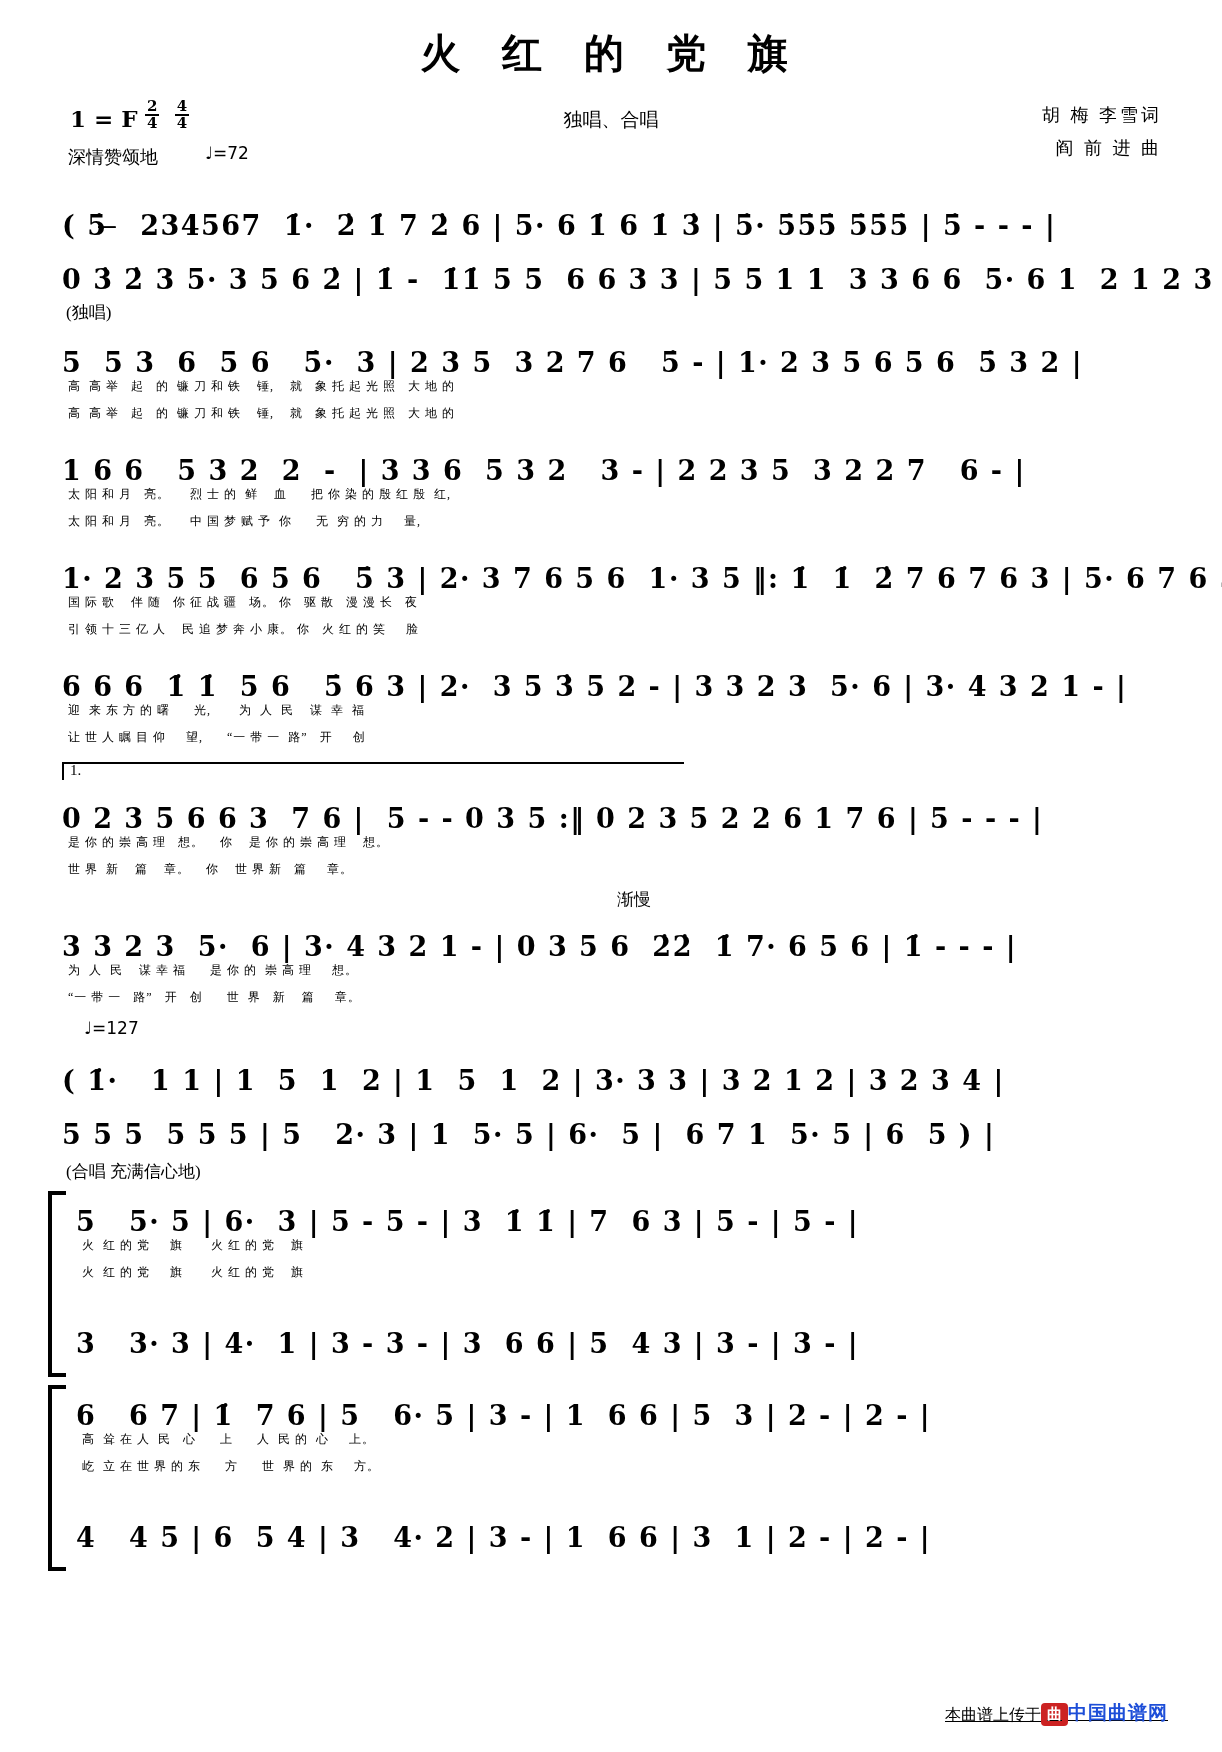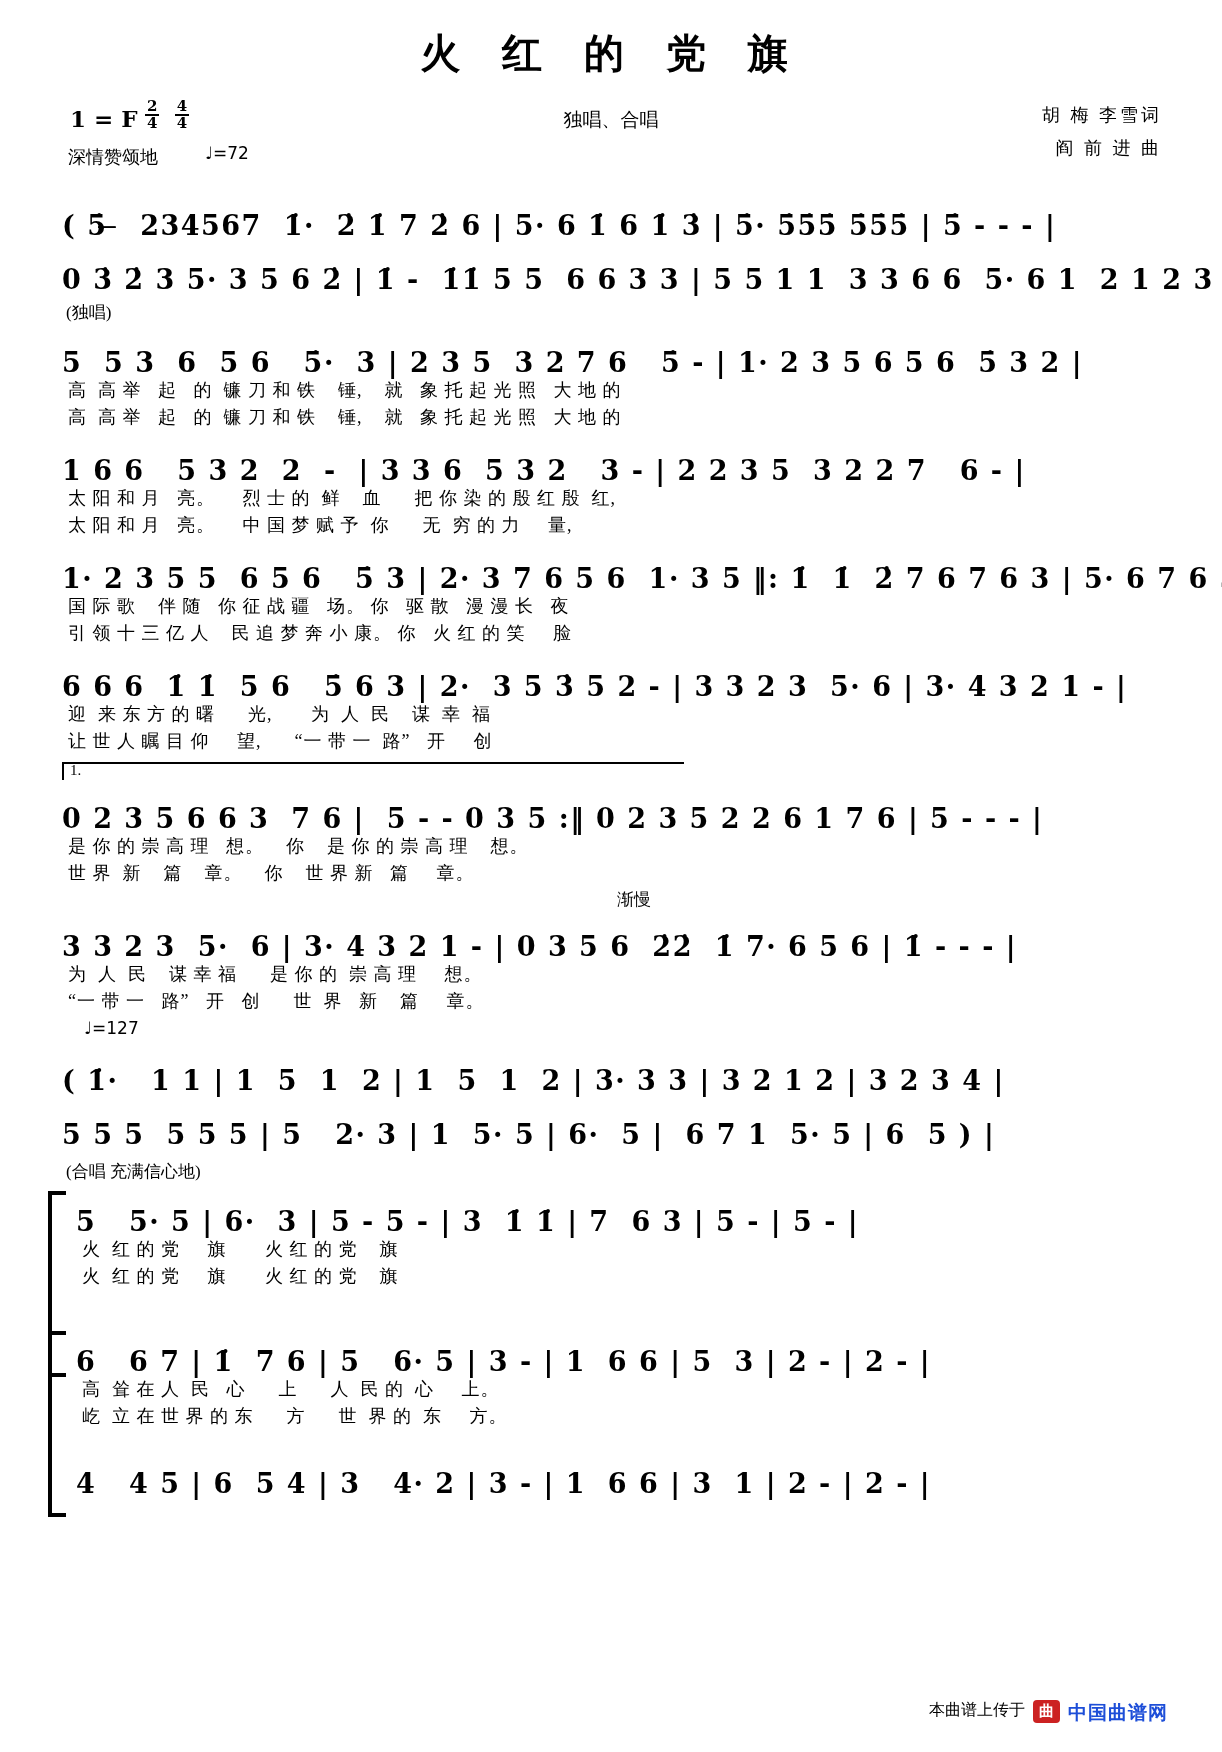--- a/index.html
+++ b/index.html
@@ -90,21 +90,21 @@
     display:block;
     font-family:"DejaVu Serif", serif;
     font-weight:bold;
     font-size:27px;
     letter-spacing:1.5px;
     white-space:pre;
   }
   .lyrline{
     width:100%;
     display:block;
-    font-size:18px;
+    font-size:12px;
     white-space:pre;
     letter-spacing:1px;
     padding-left:6px;
   }
   .mark{
     position:absolute;
     font-size:15px;
     font-weight:normal;
   }
   .sect-label{
@@ -116,21 +116,21 @@
     left:-14px;
     width:14px;
     border-left:4px solid #000;
     border-top:4px solid #000;
     border-bottom:4px solid #000;
   }
   .footer{
     position:absolute;
     right:54px;bottom:26px;
     font-size:16px;
-    display:flex;align-items:flex-start;gap:8px;
+    display:flex;align-items:flex-end;text-decoration:underline;
   }
   .logo{
     display:inline-block;
     background:#cc2222;color:#fff;
     font-size:15px;font-weight:bold;
     padding:2px 6px;border-radius:4px;
     font-family:"DejaVu Sans", sans-serif;
   }
   .sitename{font-size:19px;font-weight:bold;color:#1d4ed8;letter-spacing:1px;}
 </style>
@@ -262,20 +262,23 @@
       <div class="row notes">
         <span class="noteline">5   5· 5 | 6·  3 | 5 - 5 - | 3  1̇ 1̇ | 7  6 3 | 5 - | 5 - |</span>
       </div>
       <div class="lyr">
         <span class="lyrline">火  红 的 党     旗       火 红 的 党    旗</span>
       </div>
       <div class="lyr">
         <span class="lyrline">火  红 的 党     旗       火 红 的 党    旗</span>
       </div>
       <div style="height:14px"></div>
+      <div class="row notes">
+        <span class="noteline">3   3· 3 | 4·  1 | 3 - 3 - | 3  6 6 | 5  4 3 | 3 - | 3 - |</span>
+      </div>
     </div>
 
     <div style="position:relative;padding-left:14px;margin-top:26px;">
       <div class="brace" style="top:0;height:178px;"></div>
       <div class="row notes">
         <span class="noteline">6   6 7 | 1̇  7 6 | 5   6· 5 | 3 - | 1  6 6 | 5  3 | 2 - | 2 - |</span>
       </div>
       <div class="lyr">
         <span class="lyrline">高  耸 在 人  民   心      上      人  民 的  心     上。</span>
       </div>

